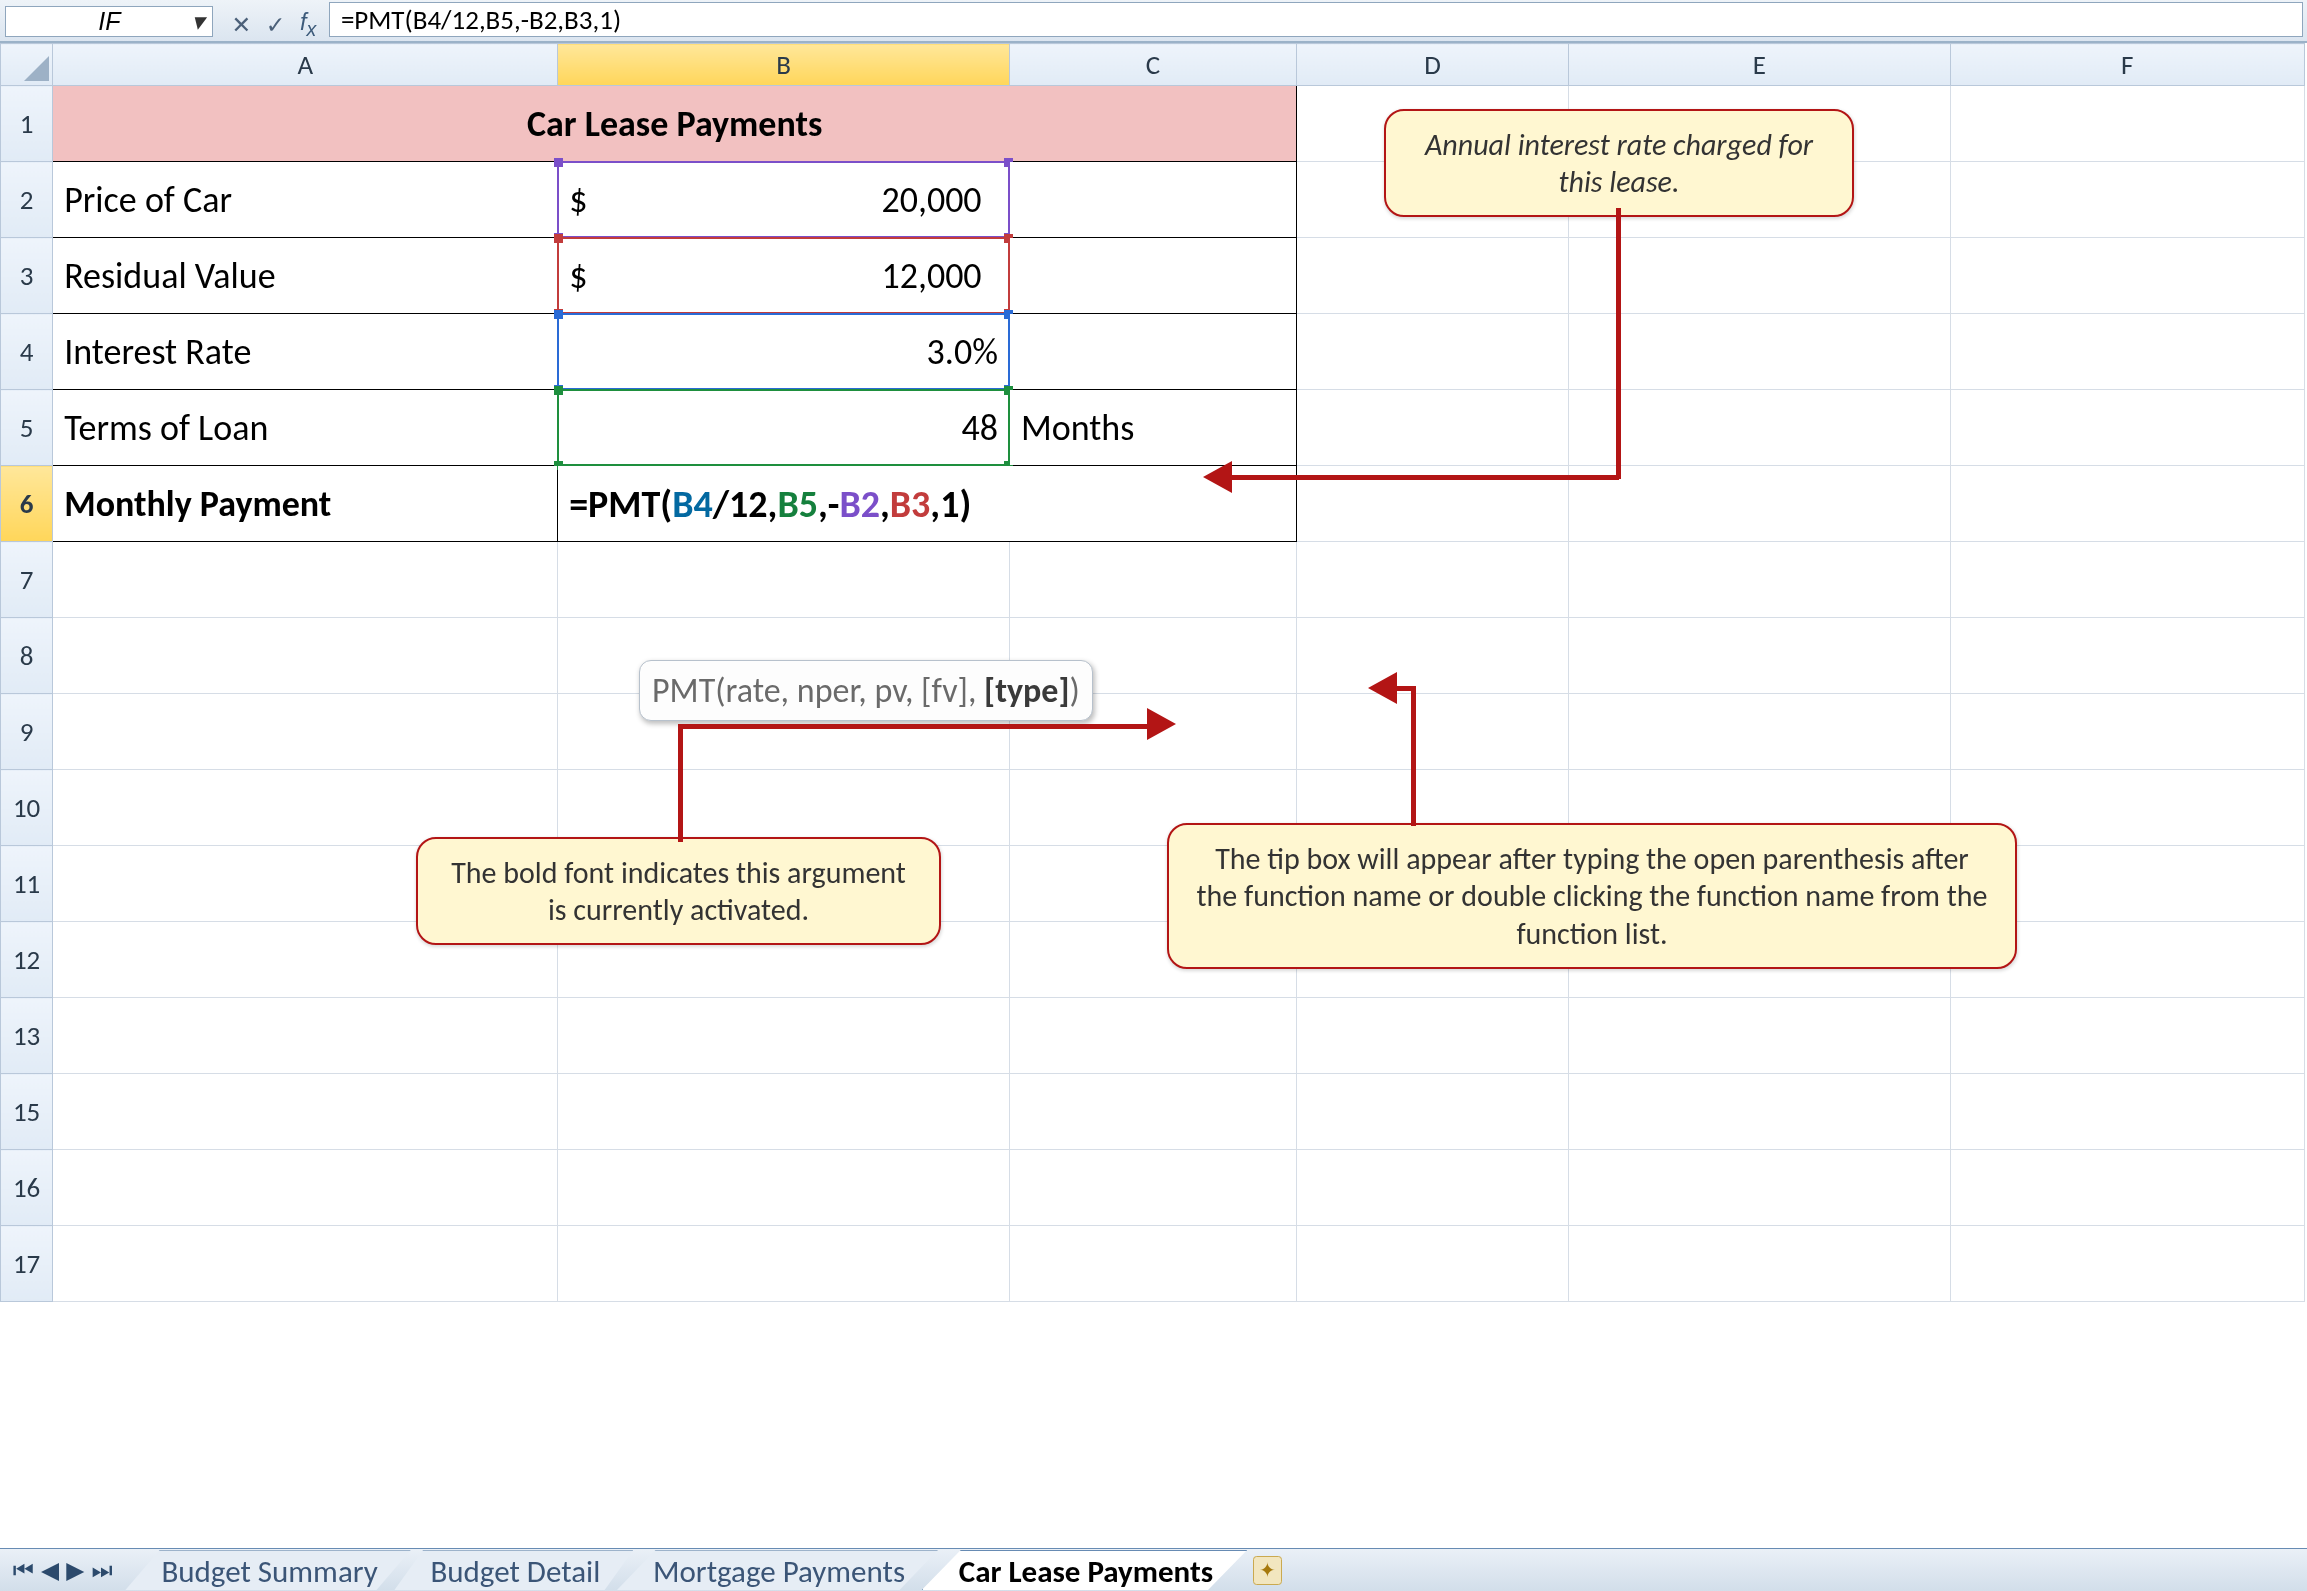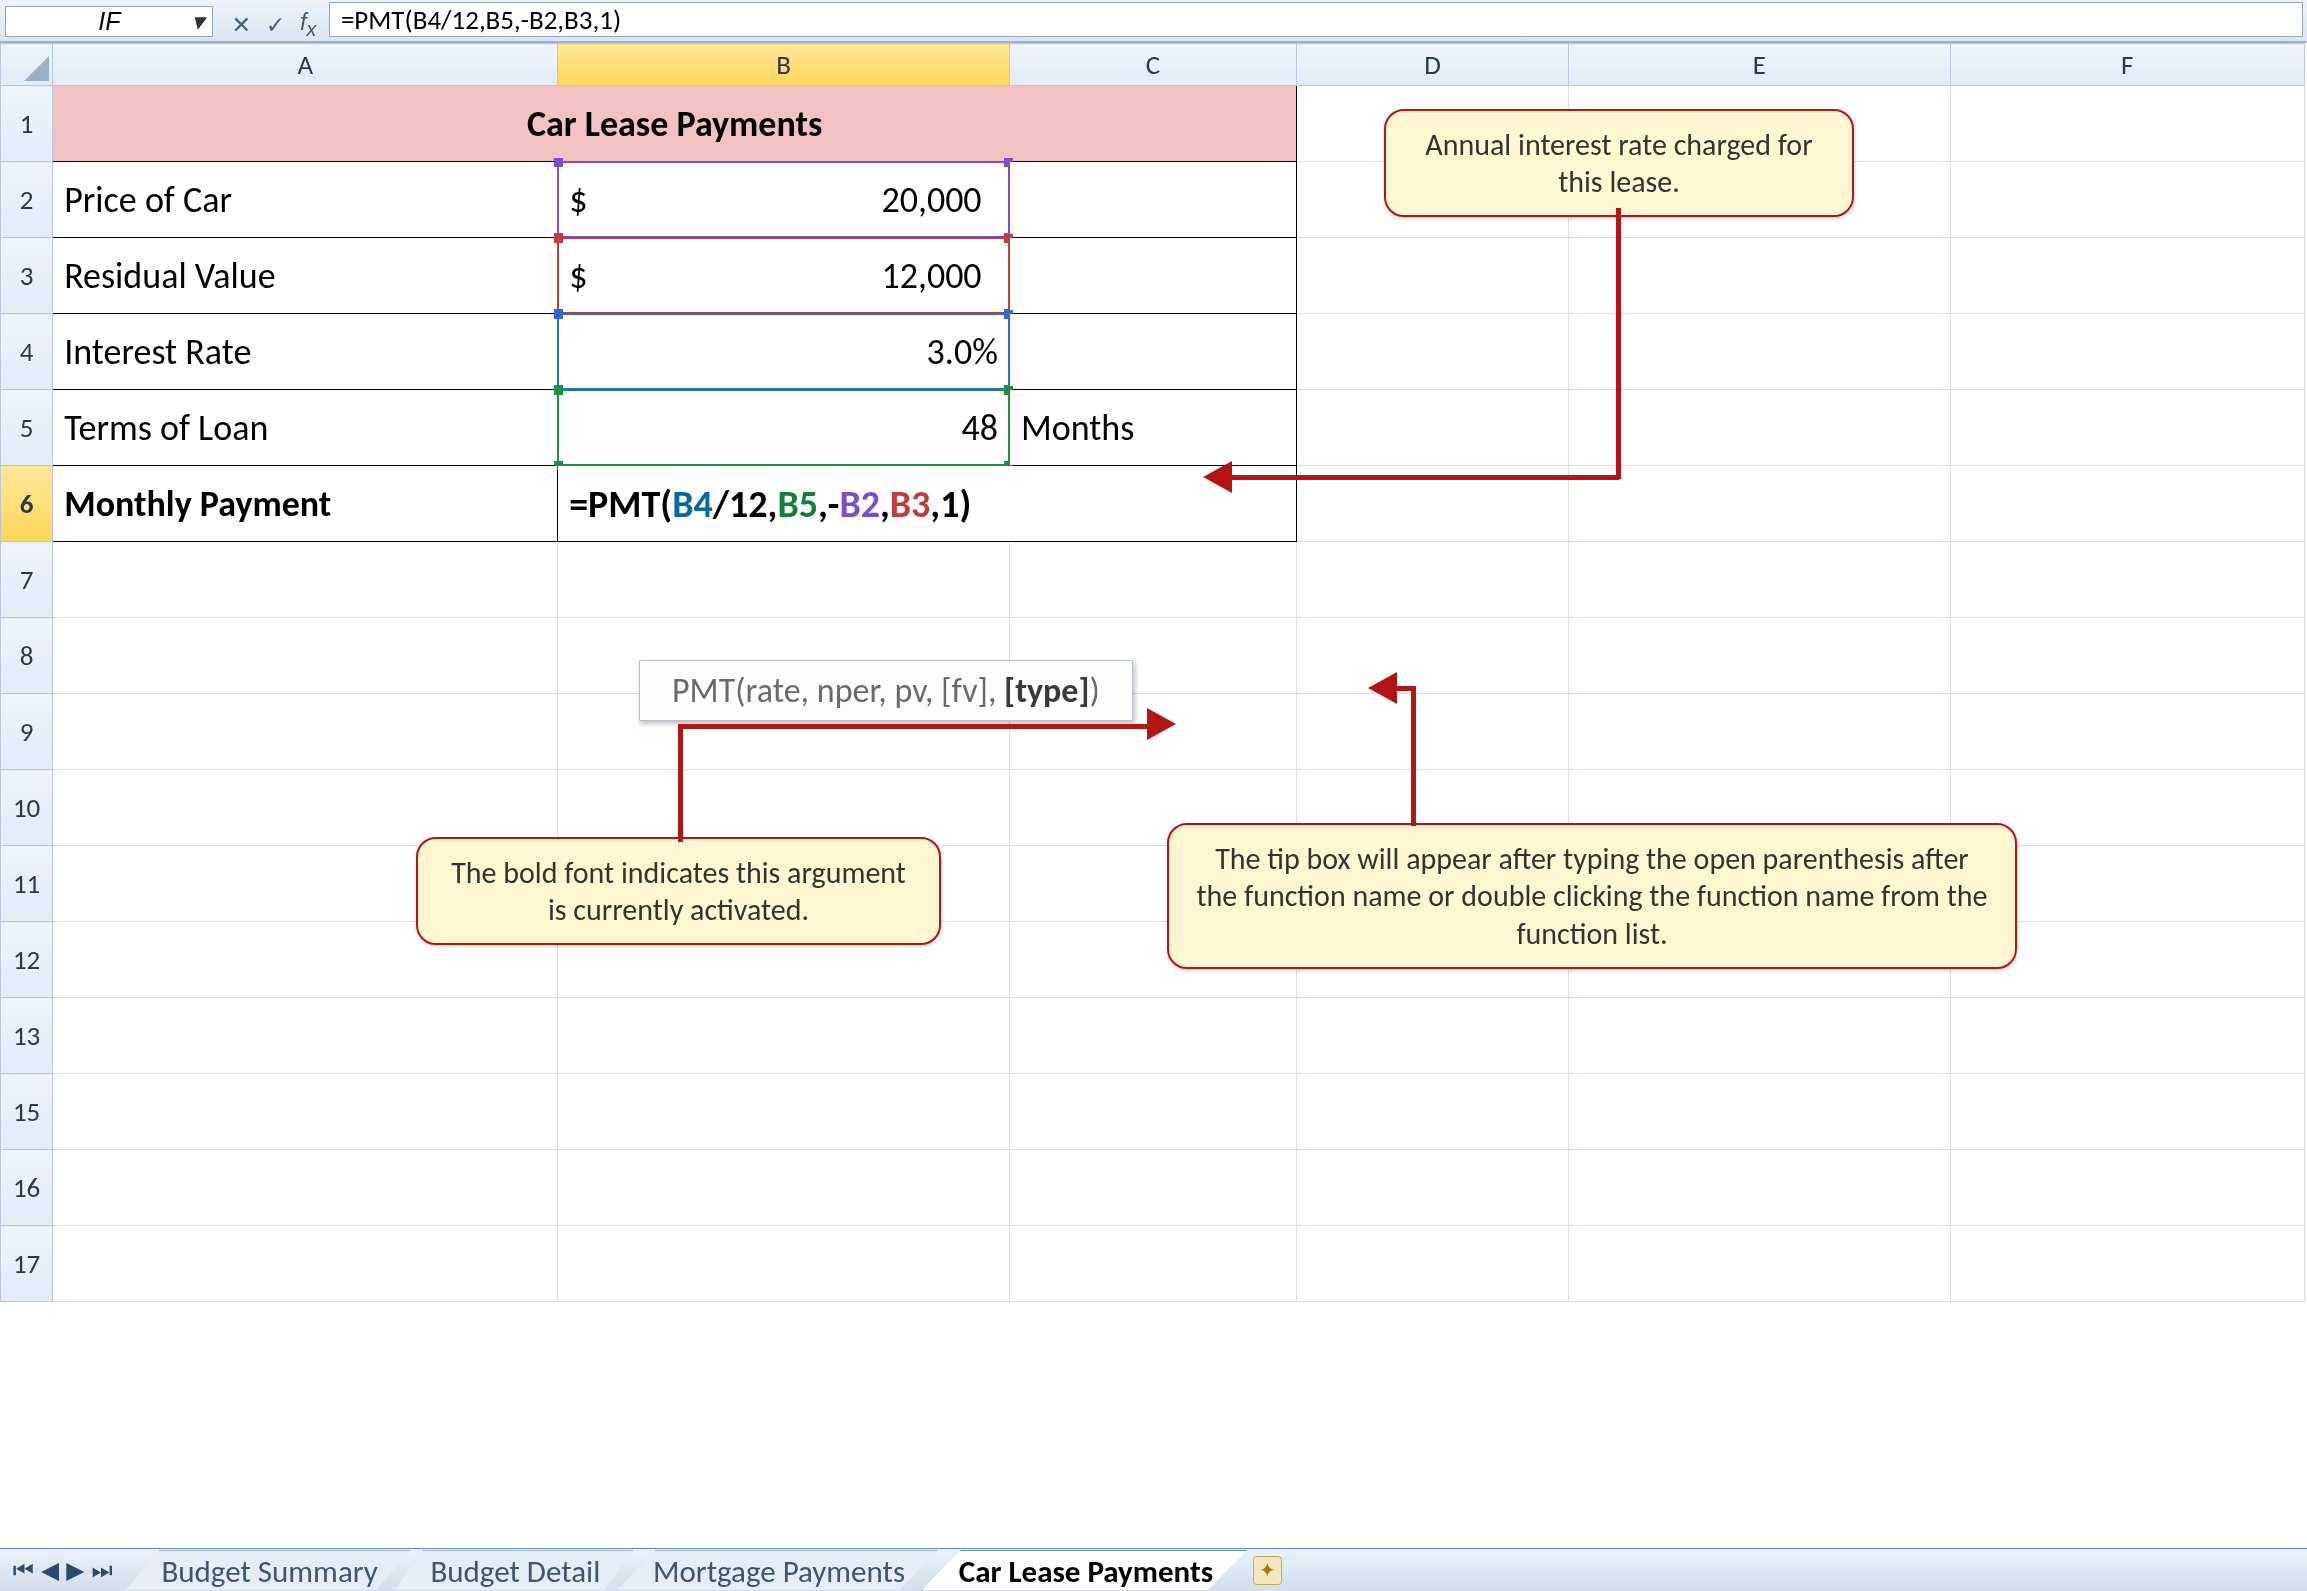--- a/index.html
+++ b/index.html
@@ -175,44 +175,44 @@
   .f-red{color:#c23c3c;font-weight:bold;}
 
   
   .tooltip {
     position: absolute;
     left: 639px;
     top: 660px;
     background: #fdfdfd;
     border: 0.9px solid #b7c1cc;
     box-shadow: 1.8px 2.7px 5.4px rgba(0,0,0,0.25);
-    padding: 9px 32px;
+    padding: 9px 12px;
     font-size: 34px;
     color: #6a6a6a;
     font-family: Calibri, Arial;
-    border-radius: 1px;
+    border-radius: 12px;
     white-space: nowrap;
   }
   .tooltip b { color:#3a3a3a; font-weight:bold;}
 
   
   .callout {
     position: absolute;
     background: #fff7d1;
     border: 2.7px solid #b31515;
     border-radius: 20px;
     padding: 14.5px 25px;
     font-size: 30px;
     color: #333;
     text-align: center;
     font-family: "Segoe UI", Calibri, Arial;
     line-height: 1.25;
     box-shadow: 0.9px 1.8px 3.6px rgba(0,0,0,0.15);
   }
-  .callout1 { left: 1384px; top: 109px; width: 470px; }
+  .callout1 { left: 1384px; top: 109px; width: 470px; font-style: italic; }
   .callout2 { left: 416px;  top: 837px; width: 525px; }
   .callout3 { left: 1167px; top: 823px; width: 850px; }
 
   .line { position:absolute; background:#b31515; }
   .arrowhead {
     position:absolute;
     width:0;height:0;
     border-top:16.3px solid transparent;
     border-bottom:16.3px solid transparent;
   }

